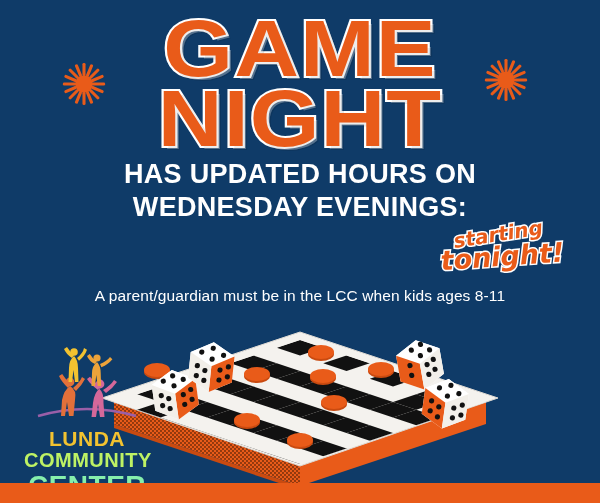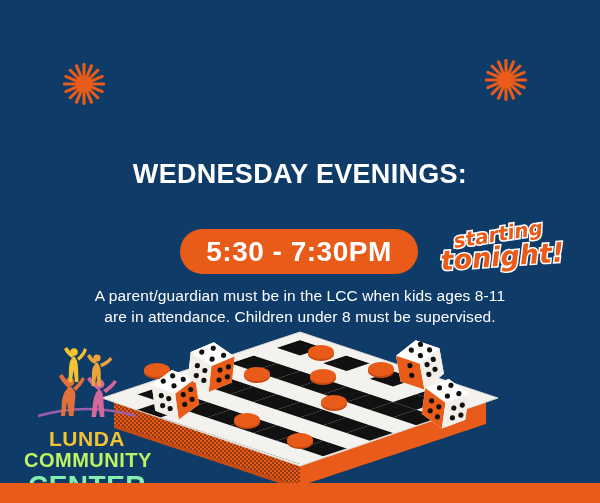--- a/index.html
+++ b/index.html
@@ -236,37 +236,38 @@
           <rect x="46.5" y="2" width="7" height="30" rx="3" transform="rotate(247.5 50 50)"></rect>
           <rect x="46.5" y="2" width="7" height="30" rx="3" transform="rotate(270 50 50)"></rect>
           <rect x="46.5" y="2" width="7" height="30" rx="3" transform="rotate(292.5 50 50)"></rect>
           <rect x="46.5" y="2" width="7" height="30" rx="3" transform="rotate(315 50 50)"></rect>
           <rect x="46.5" y="2" width="7" height="30" rx="3" transform="rotate(337.5 50 50)"></rect>
         </g>
       </g>
     </svg>
   </div>
 
+  <div id="headline">
+    <span class="headline-line" id="headline-line1">GAME</span>
+    <span class="headline-line" id="headline-line2">NIGHT</span>
+  </div>
 
   <div id="subheading">
+    <span class="subheading-line">HAS UPDATED HOURS ON</span>
     <span class="subheading-line">WEDNESDAY EVENINGS:</span>
   </div>
 
-  <div id="time-pill">
-    <span id="time-pill-label">5:30 - 7:30PM</span>
-  </div>
 
   <div id="starting-badge">
     <span class="badge-line" id="badge-line1">starting</span>
     <span class="badge-line" id="badge-line2">tonight!</span>
   </div>
 
   <div id="body-text">
     <span class="body-line">A parent/guardian must be in the LCC when kids ages 8-11</span>
-    <span class="body-line">are in attendance. Children under 8 must be supervised.</span>
   </div>
 
   <div id="game-scene">
     <svg viewBox="0 0 600 170" aria-hidden="true">
       <defs>
 
         <pattern id="speckle" width="4" height="4" patternUnits="userSpaceOnUse">
           <rect width="4" height="4" fill="#e95b19"></rect>
           <circle cx="1" cy="1" r="0.9" fill="#6b2a08"></circle>
           <circle cx="3" cy="3" r="0.9" fill="#6b2a08"></circle>

